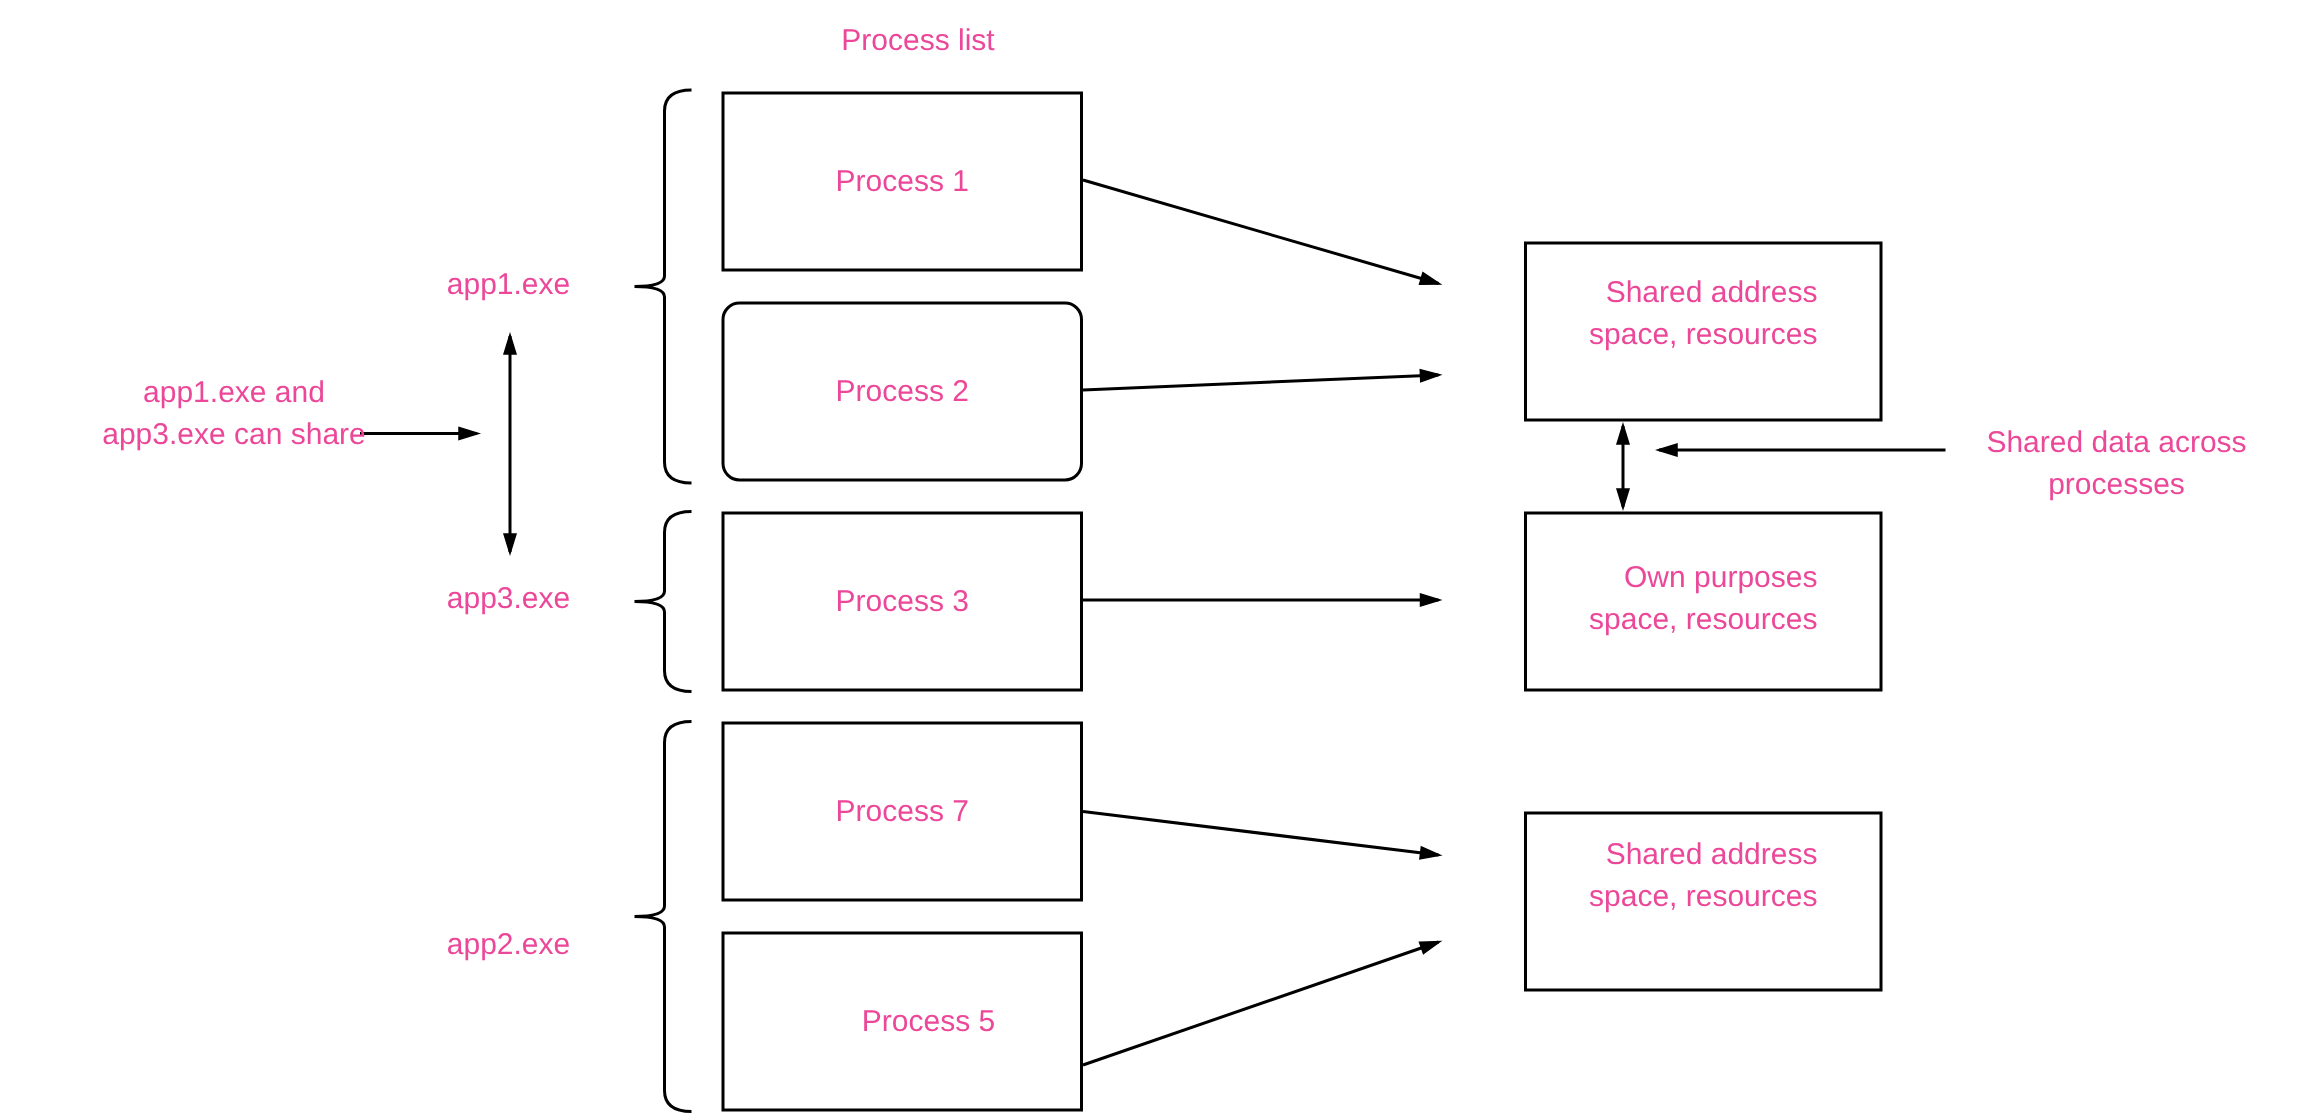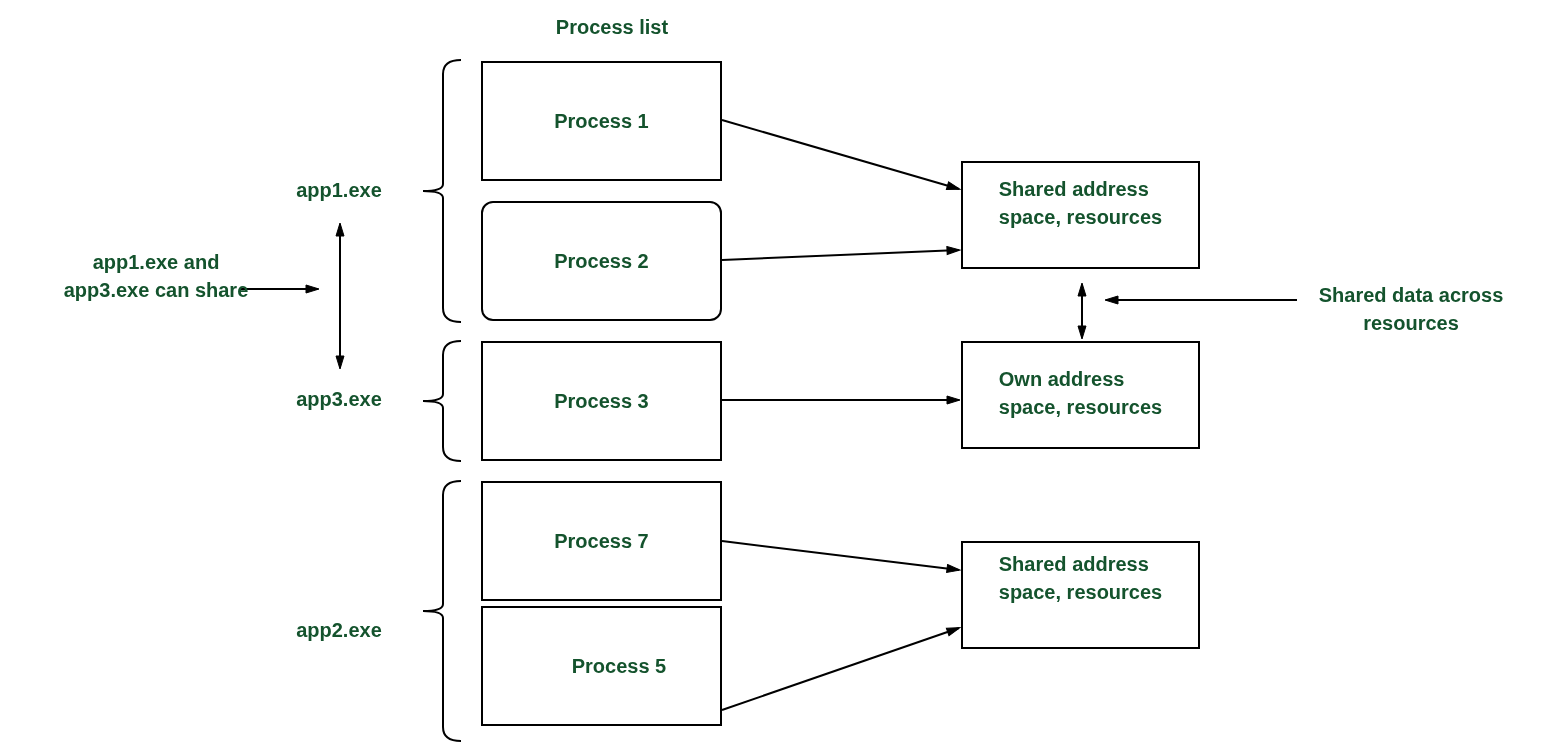--- a/index.html
+++ b/index.html
@@ -6,44 +6,43 @@
     margin: 0;
     padding: 0;
     background: #ffffff;
   }
   .canvas {
     position: relative;
     width: 1542px;
     height: 742px;
     background: #ffffff;
     font-family: "Liberation Sans", sans-serif;
-    color: #14532d;
+    color: #ec4899;
     overflow: hidden;
-    font-weight: bold;
   }
   .layer {
     position: absolute;
     left: 0;
     top: 0;
   }
   .box {
     position: absolute;
     box-sizing: border-box;
     border: 2px solid #000000;
     background: #ffffff;
     display: flex;
     flex-direction: column;
     align-items: center;
     justify-content: center;
-    text-align: left;
+    text-align: right;
     font-size: 20px;
     line-height: 28px;
   }
   .proc-box   { left: 481px; width: 241px; height: 120px; }
-  .mem-box    { left: 961px; width: 239px; height: 108px; }
+  .mem-box    { left: 1016px; width: 239px; height: 120px; }
   .label {
     position: absolute;
     font-size: 20px;
     line-height: 28px;
     text-align: center;
     white-space: nowrap;
   }
   .note {
     position: absolute;
     font-size: 20px;
@@ -94,48 +93,48 @@
   <div class="label" style="left:264px; top:385px; width:150px;">app3.exe</div>
   <div class="label" style="left:264px; top:596px; width:150px;margin-top:20px;">app2.exe</div>
 
   <div class="note" style="left:0px; top:248px; width:240px;padding-left:36px;">
     <div>app1.exe and</div>
     <div>app3.exe can share</div>
   </div>
 
   <div class="note" style="left:1286px; top:281px; width:250px;text-align:center;">
     <div>Shared data across</div>
-    <div>resources</div>
+    <div>processes</div>
   </div>
 
   <div class="box proc-box" style="top:61px;">
     <span>Process 1</span>
   </div>
   <div class="box proc-box" style="top:201px;border-radius:12px;">
     <span>Process 2</span>
   </div>
   <div class="box proc-box" style="top:341px;">
     <span>Process 3</span>
   </div>
   <div class="box proc-box" style="top:481px;">
     <span>Process 7</span>
   </div>
-  <div class="box proc-box" style="top:606px;padding-left:35px;">
+  <div class="box proc-box" style="top:621px;padding-left:35px;">
     <span>Process 5</span>
   </div>
 
   <div class="box mem-box" style="top:161px;">
     <div class="shift-up-12">
       <div>Shared address</div>
       <div>space, resources</div>
     </div>
   </div>
   <div class="box mem-box" style="top:341px;">
     <div class="shift-up-2">
-      <div>Own address</div>
+      <div>Own purposes</div>
       <div>space, resources</div>
     </div>
   </div>
   <div class="box mem-box" style="top:541px;">
     <div class="shift-up-17">
       <div>Shared address</div>
       <div>space, resources</div>
     </div>
   </div>
 

